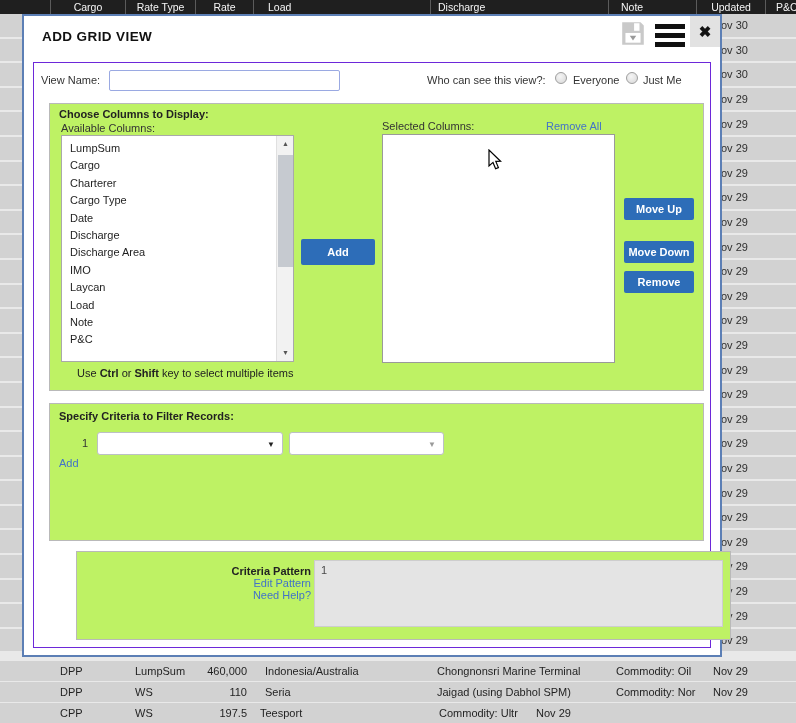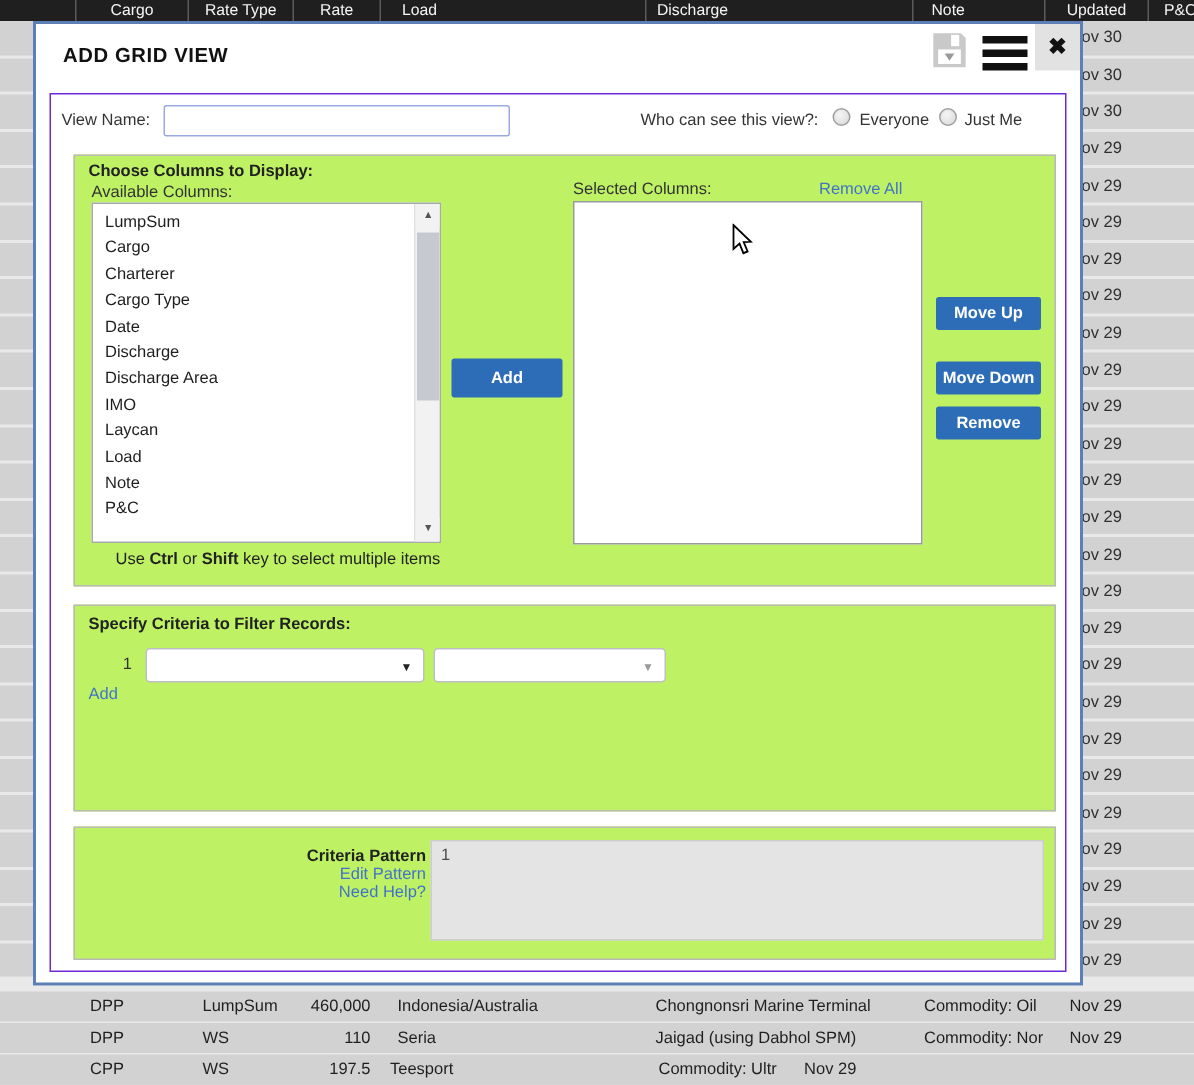--- a/index.html
+++ b/index.html
@@ -42,21 +42,21 @@
   .vn-label{ position:absolute; left:7px; top:11px; }
   .vn-input{ position:absolute; left:75px; top:7px; width:231px; height:21px; border:1px solid #9aa9e2;
              border-radius:2px; font:inherit; padding:0 4px; outline:none; }
   .who-label{ position:absolute; left:393px; top:11px; }
   .radio{ position:absolute; width:12px; height:12px; border:1px solid #9e9e9e; border-radius:50%;
           background:radial-gradient(circle at 40% 35%, #f5f5f5, #d7d7d7); cursor:pointer; }
   .r1{ left:521px; top:9px; } .r2{ left:592px; top:9px; }
   .rl1{ position:absolute; left:539px; top:11px; } .rl2{ position:absolute; left:609px; top:11px; }
   
   .fs{ position:absolute; left:15px; width:655px; border:1px solid #b9b9b9; background:#bef264; }
-  .fs1{ top:40px; height:288px; } .fs2{ top:340px; height:138px; } .fs3{ top:488px; height:89px; }
+  .fs1{ top:40px; height:288px; } .fs2{ top:340px; height:138px; } .fs3{ top:488px; height:89px;margin-left:27px; }
   .fs1-title{ position:absolute; left:9px; top:4px; }
   .avail-label{ position:absolute; left:11px; top:18px; }
   .listbox{ position:absolute; left:11px; top:31px; width:233px; height:227px; border:1px solid #a9a9a9;
             background:#fff; overflow:hidden; }
   .listbox .items{ padding:4px 0 0 8px; line-height:17.4px; font-size:11px; }
   .litem{ cursor:default; white-space:nowrap; }
   .sbar{ position:absolute; right:0; top:0; bottom:0; width:17px; background:#f2f2f2; border-left:1px solid #e0e0e0; }
   .sarrow{ position:absolute; left:0; width:17px; height:16px; text-align:center; line-height:16px;
            font-size:7px; color:#555; background:#f2f2f2; cursor:pointer; }
   .sup{ top:0; } .sdn{ bottom:0; }

